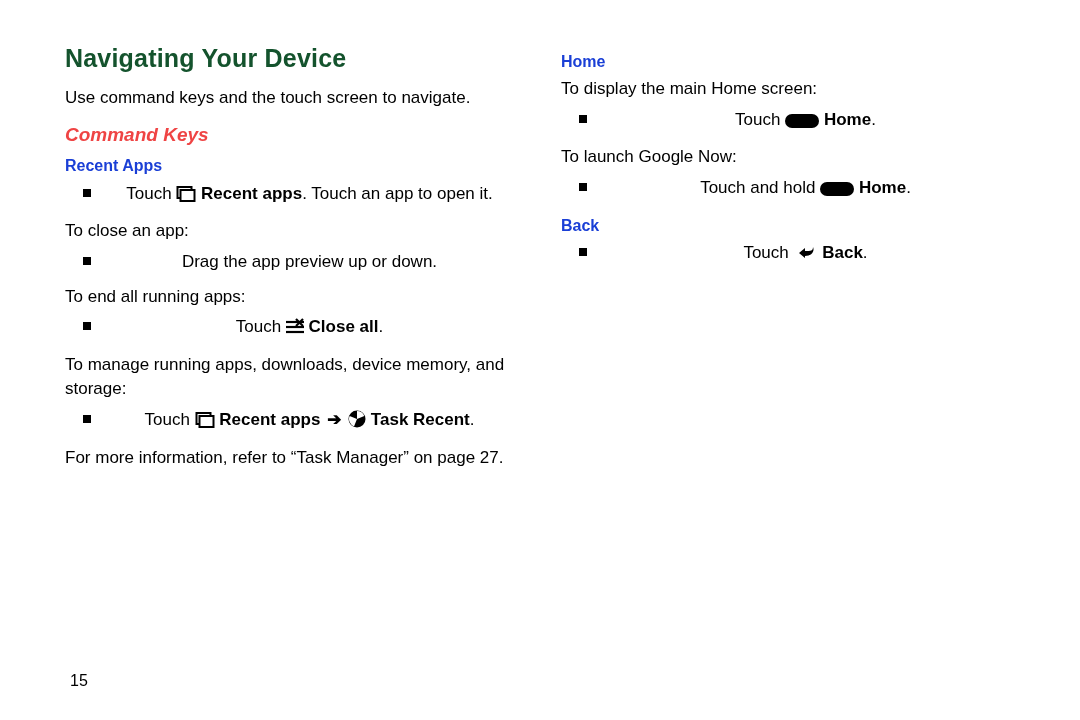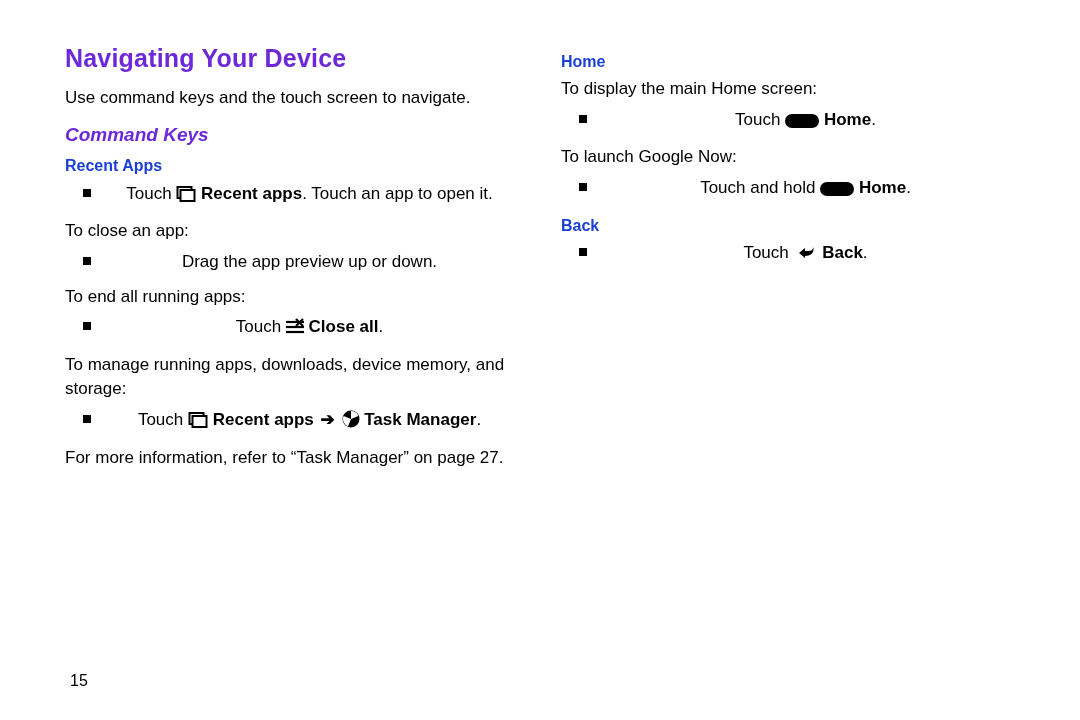--- a/index.html
+++ b/index.html
@@ -25,30 +25,30 @@
     box-sizing: border-box;
   }
   .col-right {
     padding-left: 0px;
     padding-top: 6px;
     margin-left: 27px;
   }
   .h1 {
     font-family: Arial Black, Arial, sans-serif;
     font-weight: 900;
-    color: #6d28d9;
+    color: #14532d;
     font-size: 25px;
     margin: 0 0 10px 0;
     letter-spacing: 0.2px;
   }
   .h2 {
     font-family: Arial Black, Arial, sans-serif;
     font-weight: 900;
     font-style: italic;
-    color: #6d28d9;
+    color: #ef4444;
     font-size: 19px;
     margin: 10px 0 6px 0;
   }
   .h3 {
     font-family: Arial Black, Arial, sans-serif;
     font-weight: 900;
     color: #1a3fd6;
     font-size: 16px;
     margin: 4px 0 4px 0;
   }
@@ -154,21 +154,21 @@
           </svg>
         </span>
         <span class="bold">Recent apps</span><span class="arrow-char"> ➔ </span>
         <span class="icon">
           <svg width="18" height="18" viewBox="0 0 18 18">
             <circle cx="9" cy="9" r="8.5" fill="#000"></circle>
             <path d="M9 1 A8 8 0 0 1 16.3 6 L9 9 Z" fill="#fff"></path>
             <path d="M6 16.4 A8 8 0 0 1 1.6 6 L9 9 Z" fill="#fff"></path>
           </svg>
         </span>
-        <span class="bold">Task Manager</span><span>.</span>
+        <span class="bold">Task Recent</span><span>.</span>
       </span>
     </div>
 
     <p>
       <span>For more information, refer to </span><span class="ital">“Task Manager”</span><span> on page 27.</span>
     </p>
   </div>
 
   <div class="col col-right">
 

